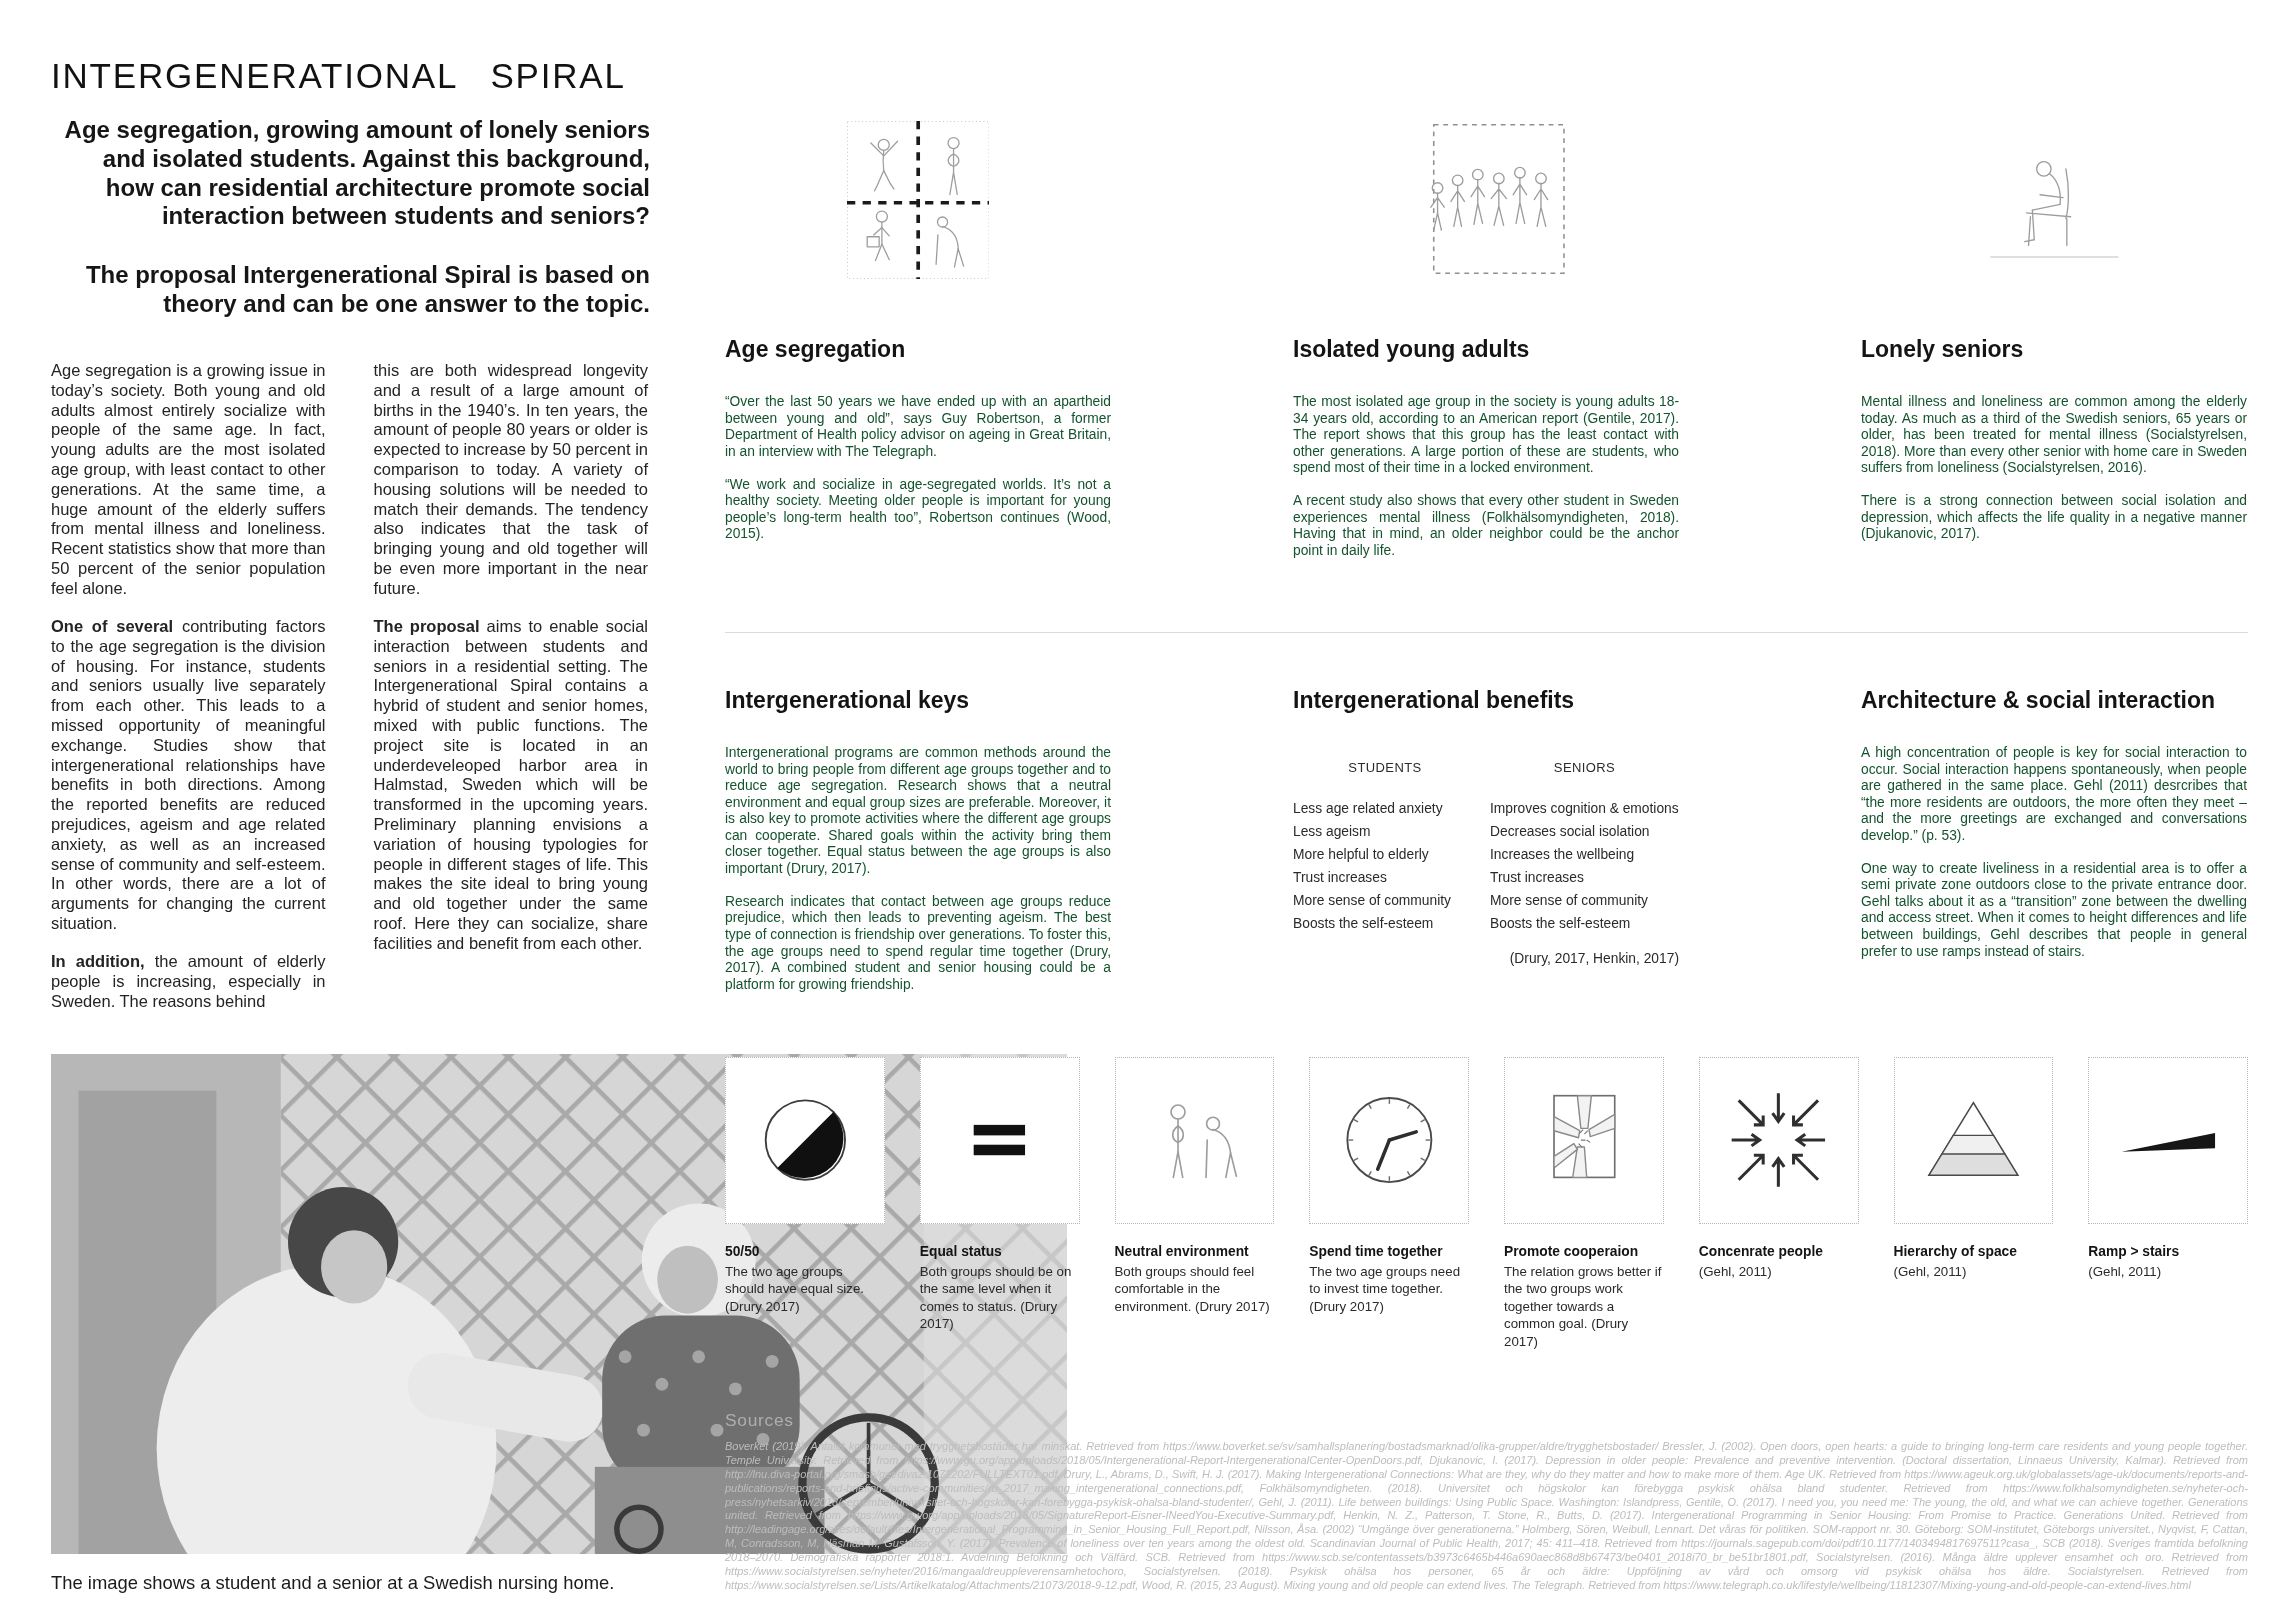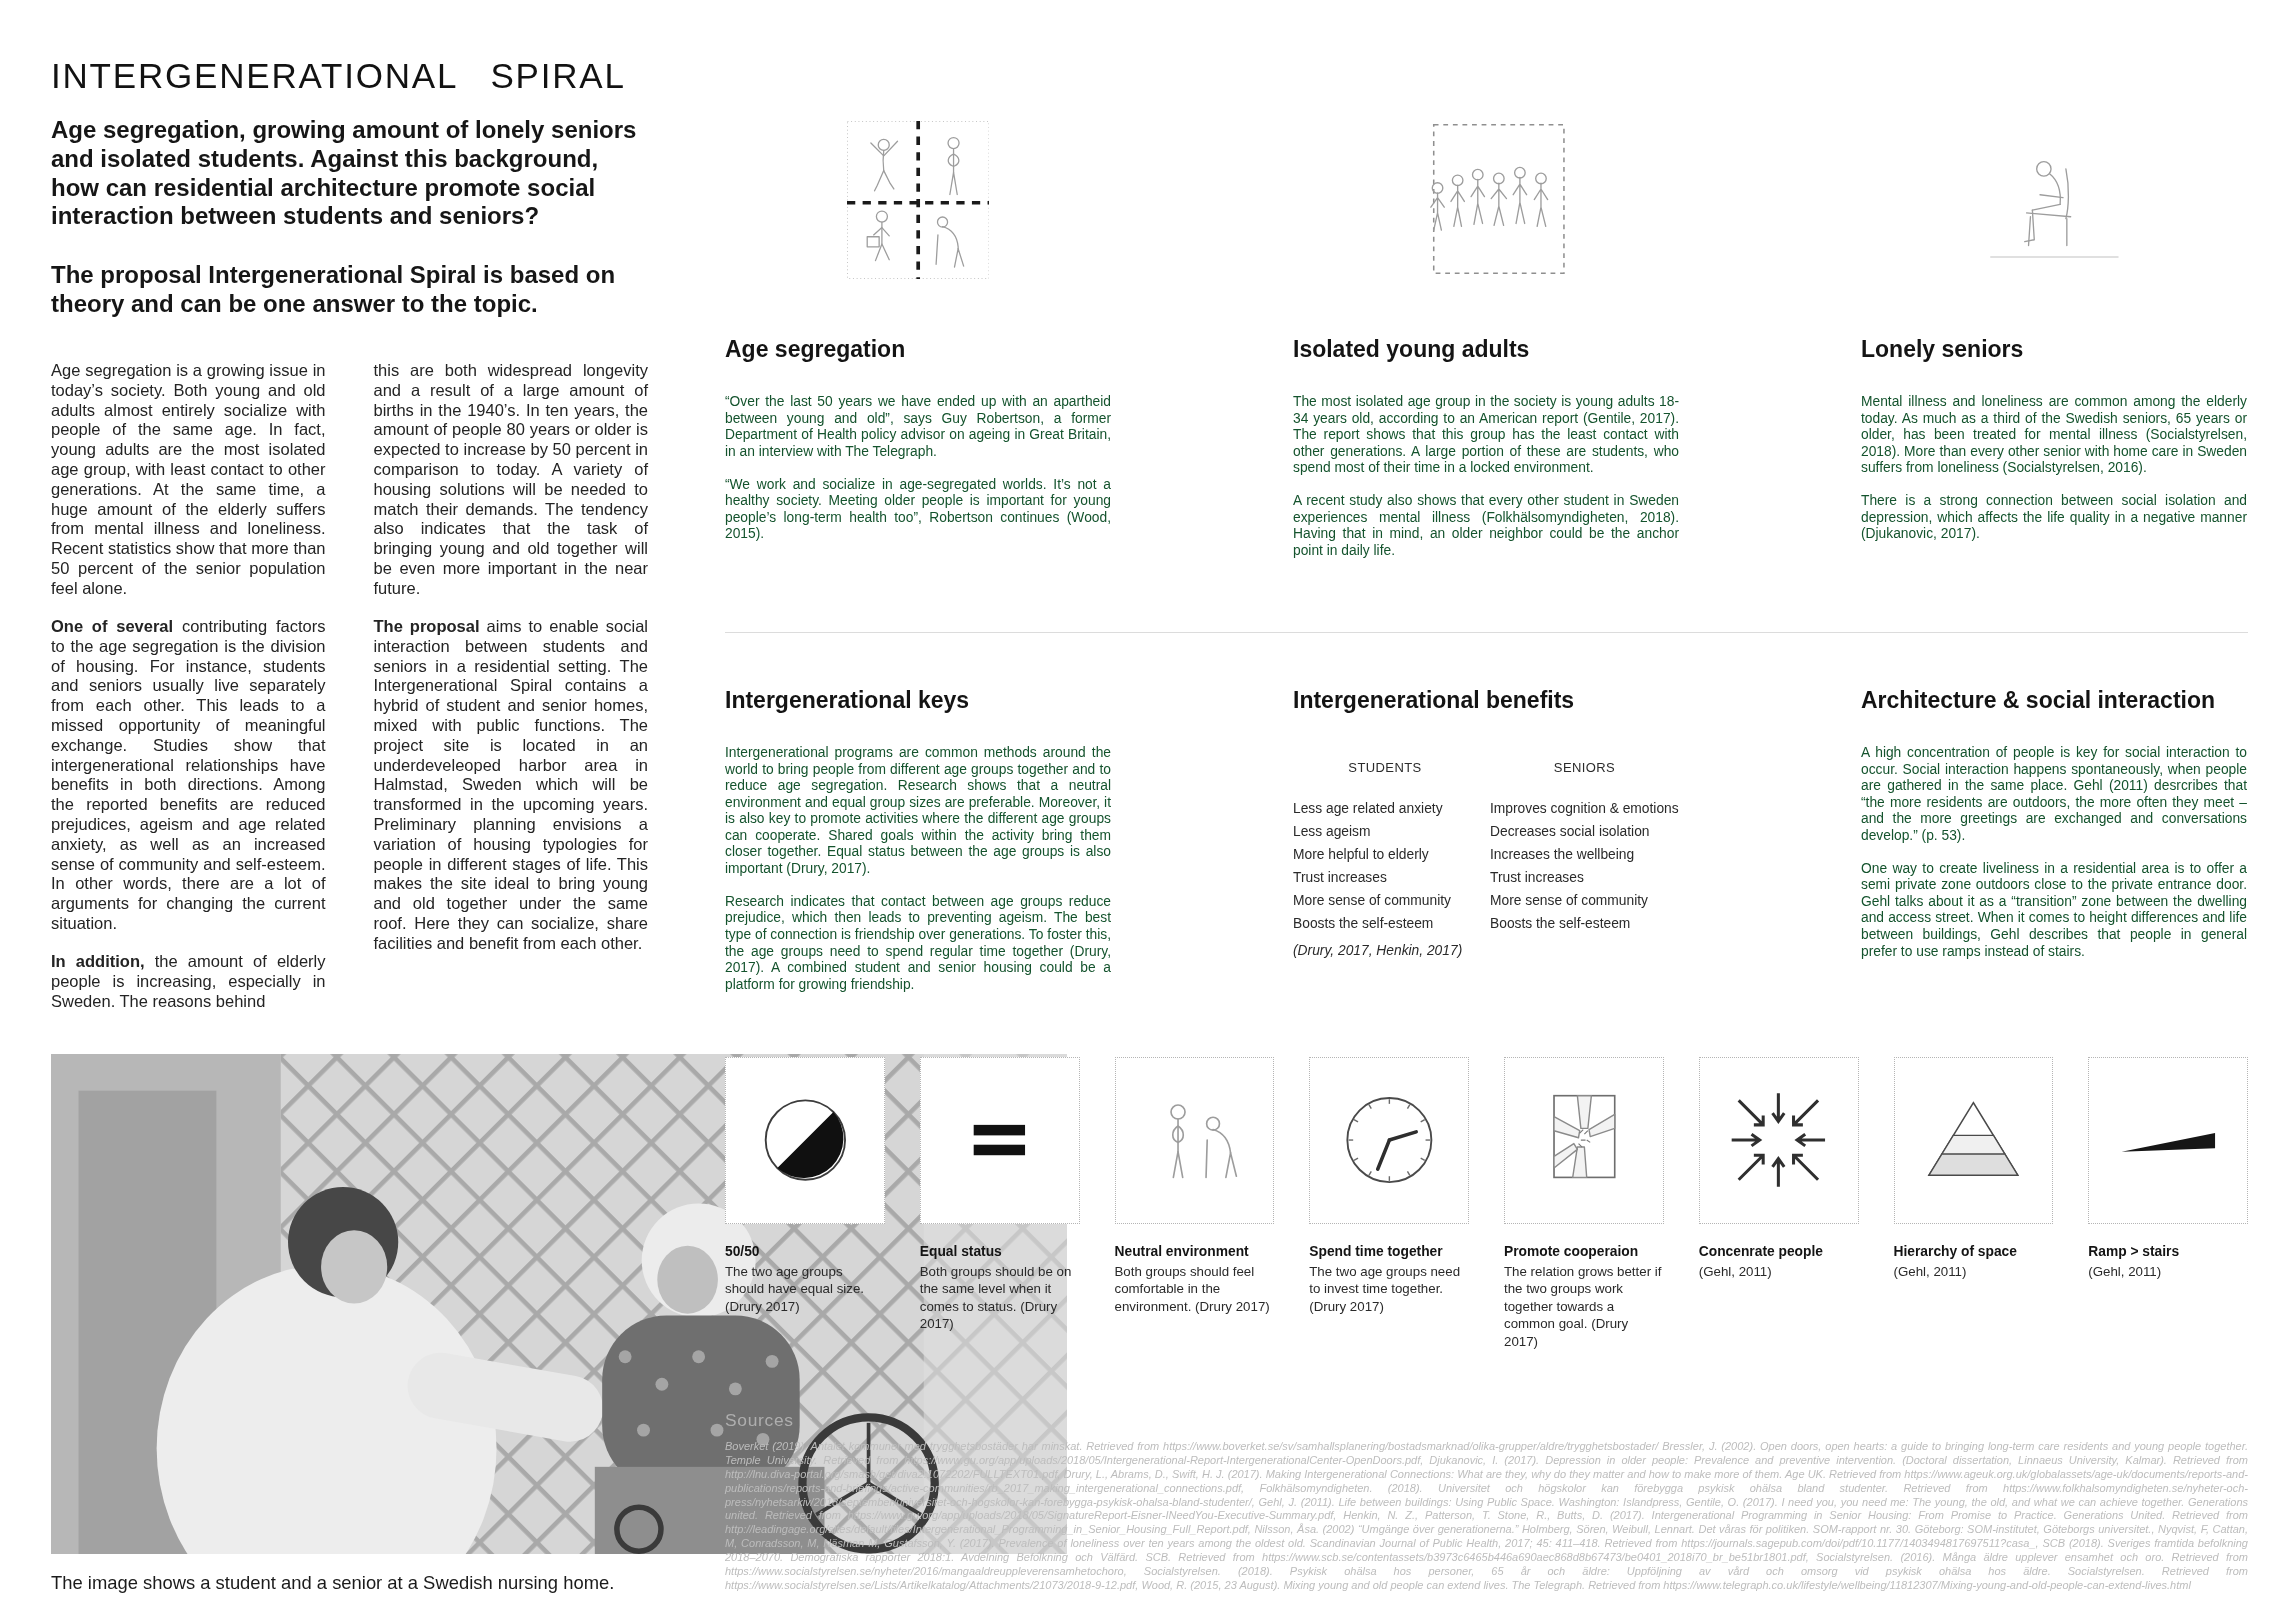--- a/index.html
+++ b/index.html
@@ -7,21 +7,21 @@
         font-family:"Liberation Sans",sans-serif;color:#1d1d1d;overflow:hidden;}
 
   
   .brand{position:absolute;left:51px;top:44px;font-size:35px;font-weight:500;
          letter-spacing:1.8px;word-spacing:22px;color:#121212;margin-top:12px;}
   .brand-right{position:absolute;right:48px;top:44px;font-size:35px;font-weight:500;
          letter-spacing:1.8px;color:#121212;}
 
   
   .intro{position:absolute;left:51px;top:116px;width:599px;}
-  .intro p{font-size:24px;font-weight:700;line-height:1.2;margin:0 0 30px;color:#161616;}
+  .intro p{font-size:24px;font-weight:700;line-height:1.2;margin:0 0 30px;color:#161616;text-align:right;}
   .article{position:absolute;left:51px;top:361px;width:597px;display:flex;gap:48px;}
   .acol{flex:1;}
   .acol p{font-size:16.5px;line-height:1.2;text-align:justify;margin:0 0 18.4px;color:#242424;}
   .acol strong{font-weight:700;}
 
   
   .photo{position:absolute;left:51px;top:1054px;width:1016px;height:500px;background:#cccccc;overflow:hidden;}
   .photo svg{display:block;width:100%;height:100%;}
   .photo-caption{position:absolute;left:51px;top:1572px;font-size:18.4px;font-weight:500;color:#1b1b1b;}
 
@@ -38,21 +38,21 @@
   .sec-body p{font-size:13.8px;line-height:1.2;text-align:justify;margin:0 0 16.5px;color:#14532d;}
 
   
   .ben-labels{display:flex;margin-top:46px;font-size:13px;letter-spacing:0.4px;color:#2b2b2b;}
   .ben-l{width:184px;margin-right:13px;text-align:center;}
   .ben-r{width:189px;text-align:center;}
   .ben-lists{display:flex;margin-top:22px;}
   .ben-lists ul{list-style:none;margin:0;padding:0;font-size:13.8px;line-height:23px;color:#2a2a2a;}
   .ben-lists ul:first-child{width:184px;margin-right:13px;}
   .ben-lists ul:last-child{width:189px;}
-  .ben-cite{margin-top:8px;text-align:left;font-size:13.8px;color:#2a2a2a;font-style:italic;}
+  .ben-cite{margin-top:16px;text-align:right;font-size:13.8px;color:#2a2a2a;}
 
   .divider{position:absolute;left:725px;top:632px;width:1523px;height:0.9px;background:#dcdcdc;}
 
   
   .principles{position:absolute;left:725px;top:1057px;width:1523px;display:grid;
               grid-template-columns:repeat(8,1fr);column-gap:35px;}
   .pbox{height:165px;border:0.9px dotted #b5b5b5;display:flex;align-items:center;justify-content:center;background:#fff;}
   .pbox svg{width:74%;height:74%;}
   .plabel{margin-top:19px;}
   .ptitle{font-size:13.8px;font-weight:700;line-height:1.3;color:#141414;}

